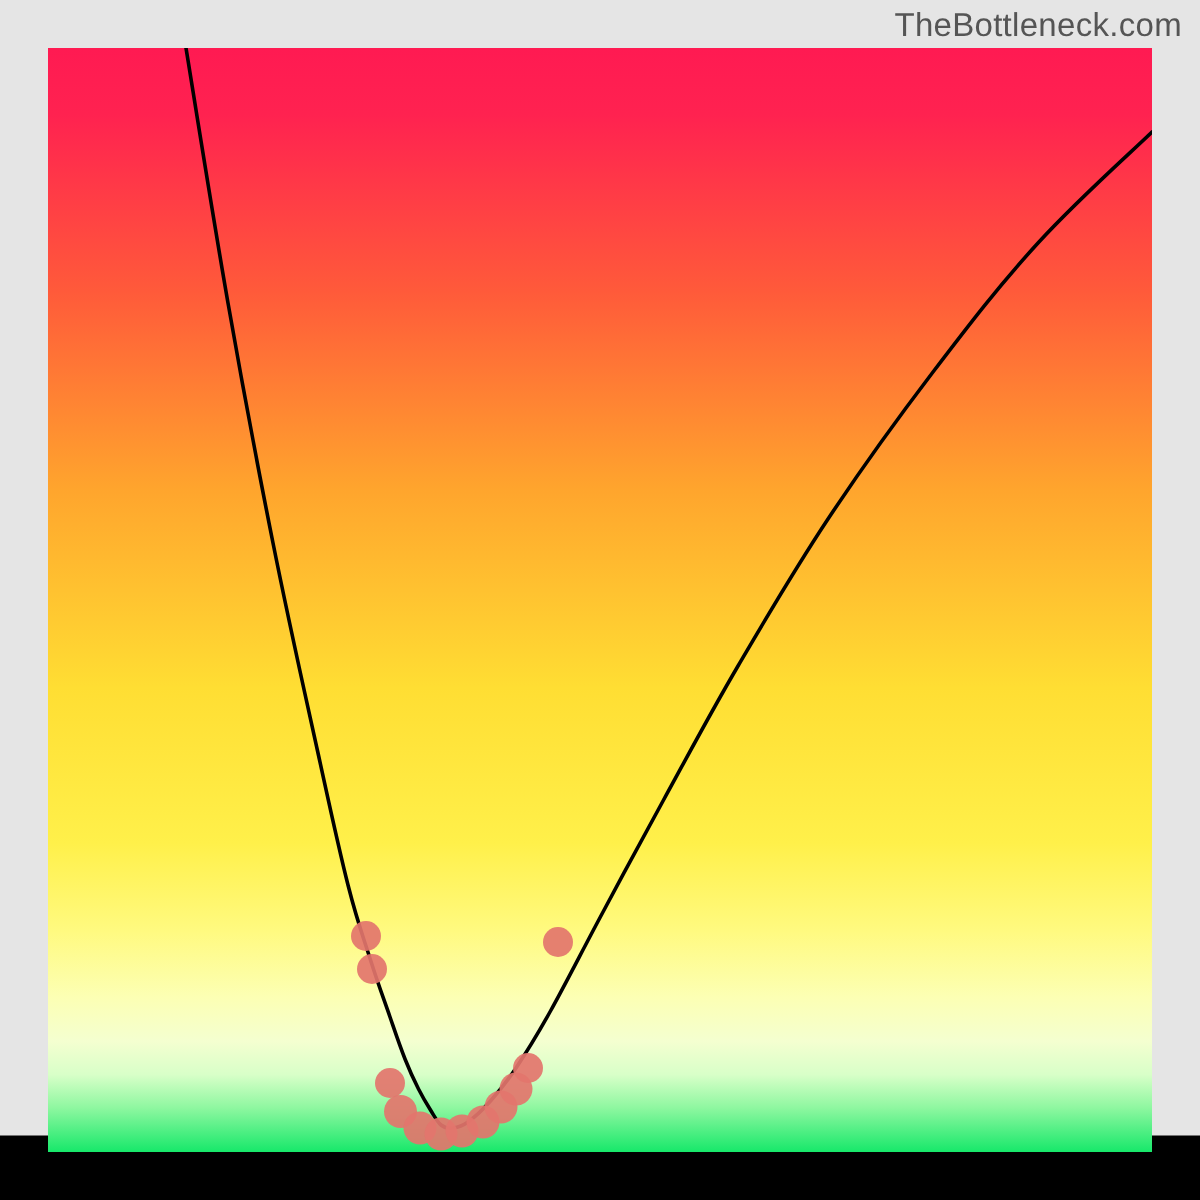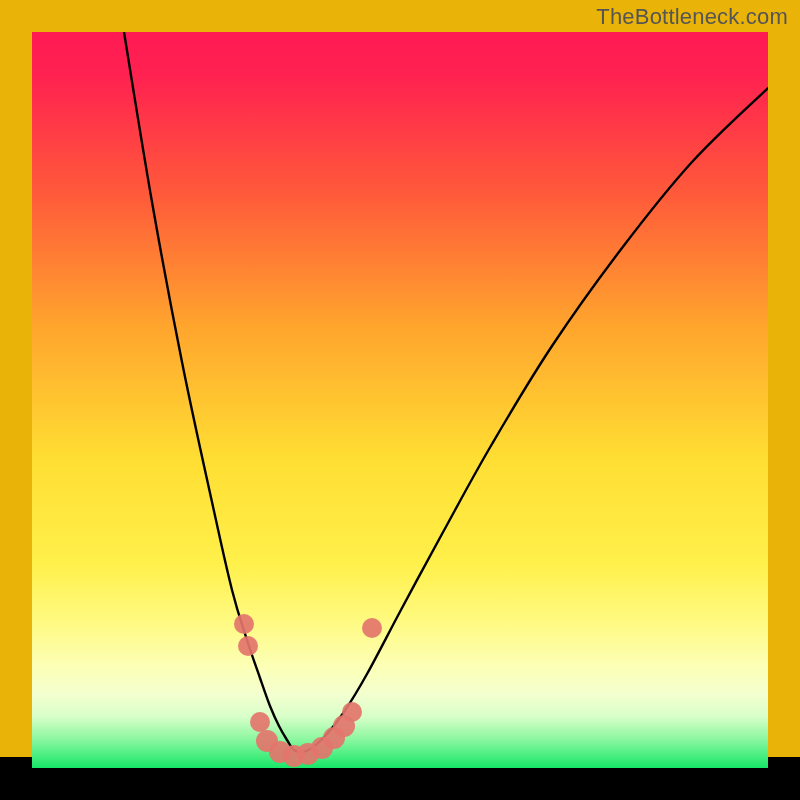--- a/index.html
+++ b/index.html
@@ -8,21 +8,21 @@
     width: 800px;
     height: 800px;
     background: #000;
     overflow: hidden;
     font-family: Arial, Helvetica, sans-serif;
   }
   .stage {
     position: relative;
     width: 800px;
     height: 757px;
-    background: #eab308;
+    background: #e5e5e5;
   }
   .watermark {
     position: absolute;
     top: 4px;
     right: 12px;
     color: #555;
     font-size: 22px;
     font-weight: 500;
     letter-spacing: 0.2px;
     z-index: 20;

